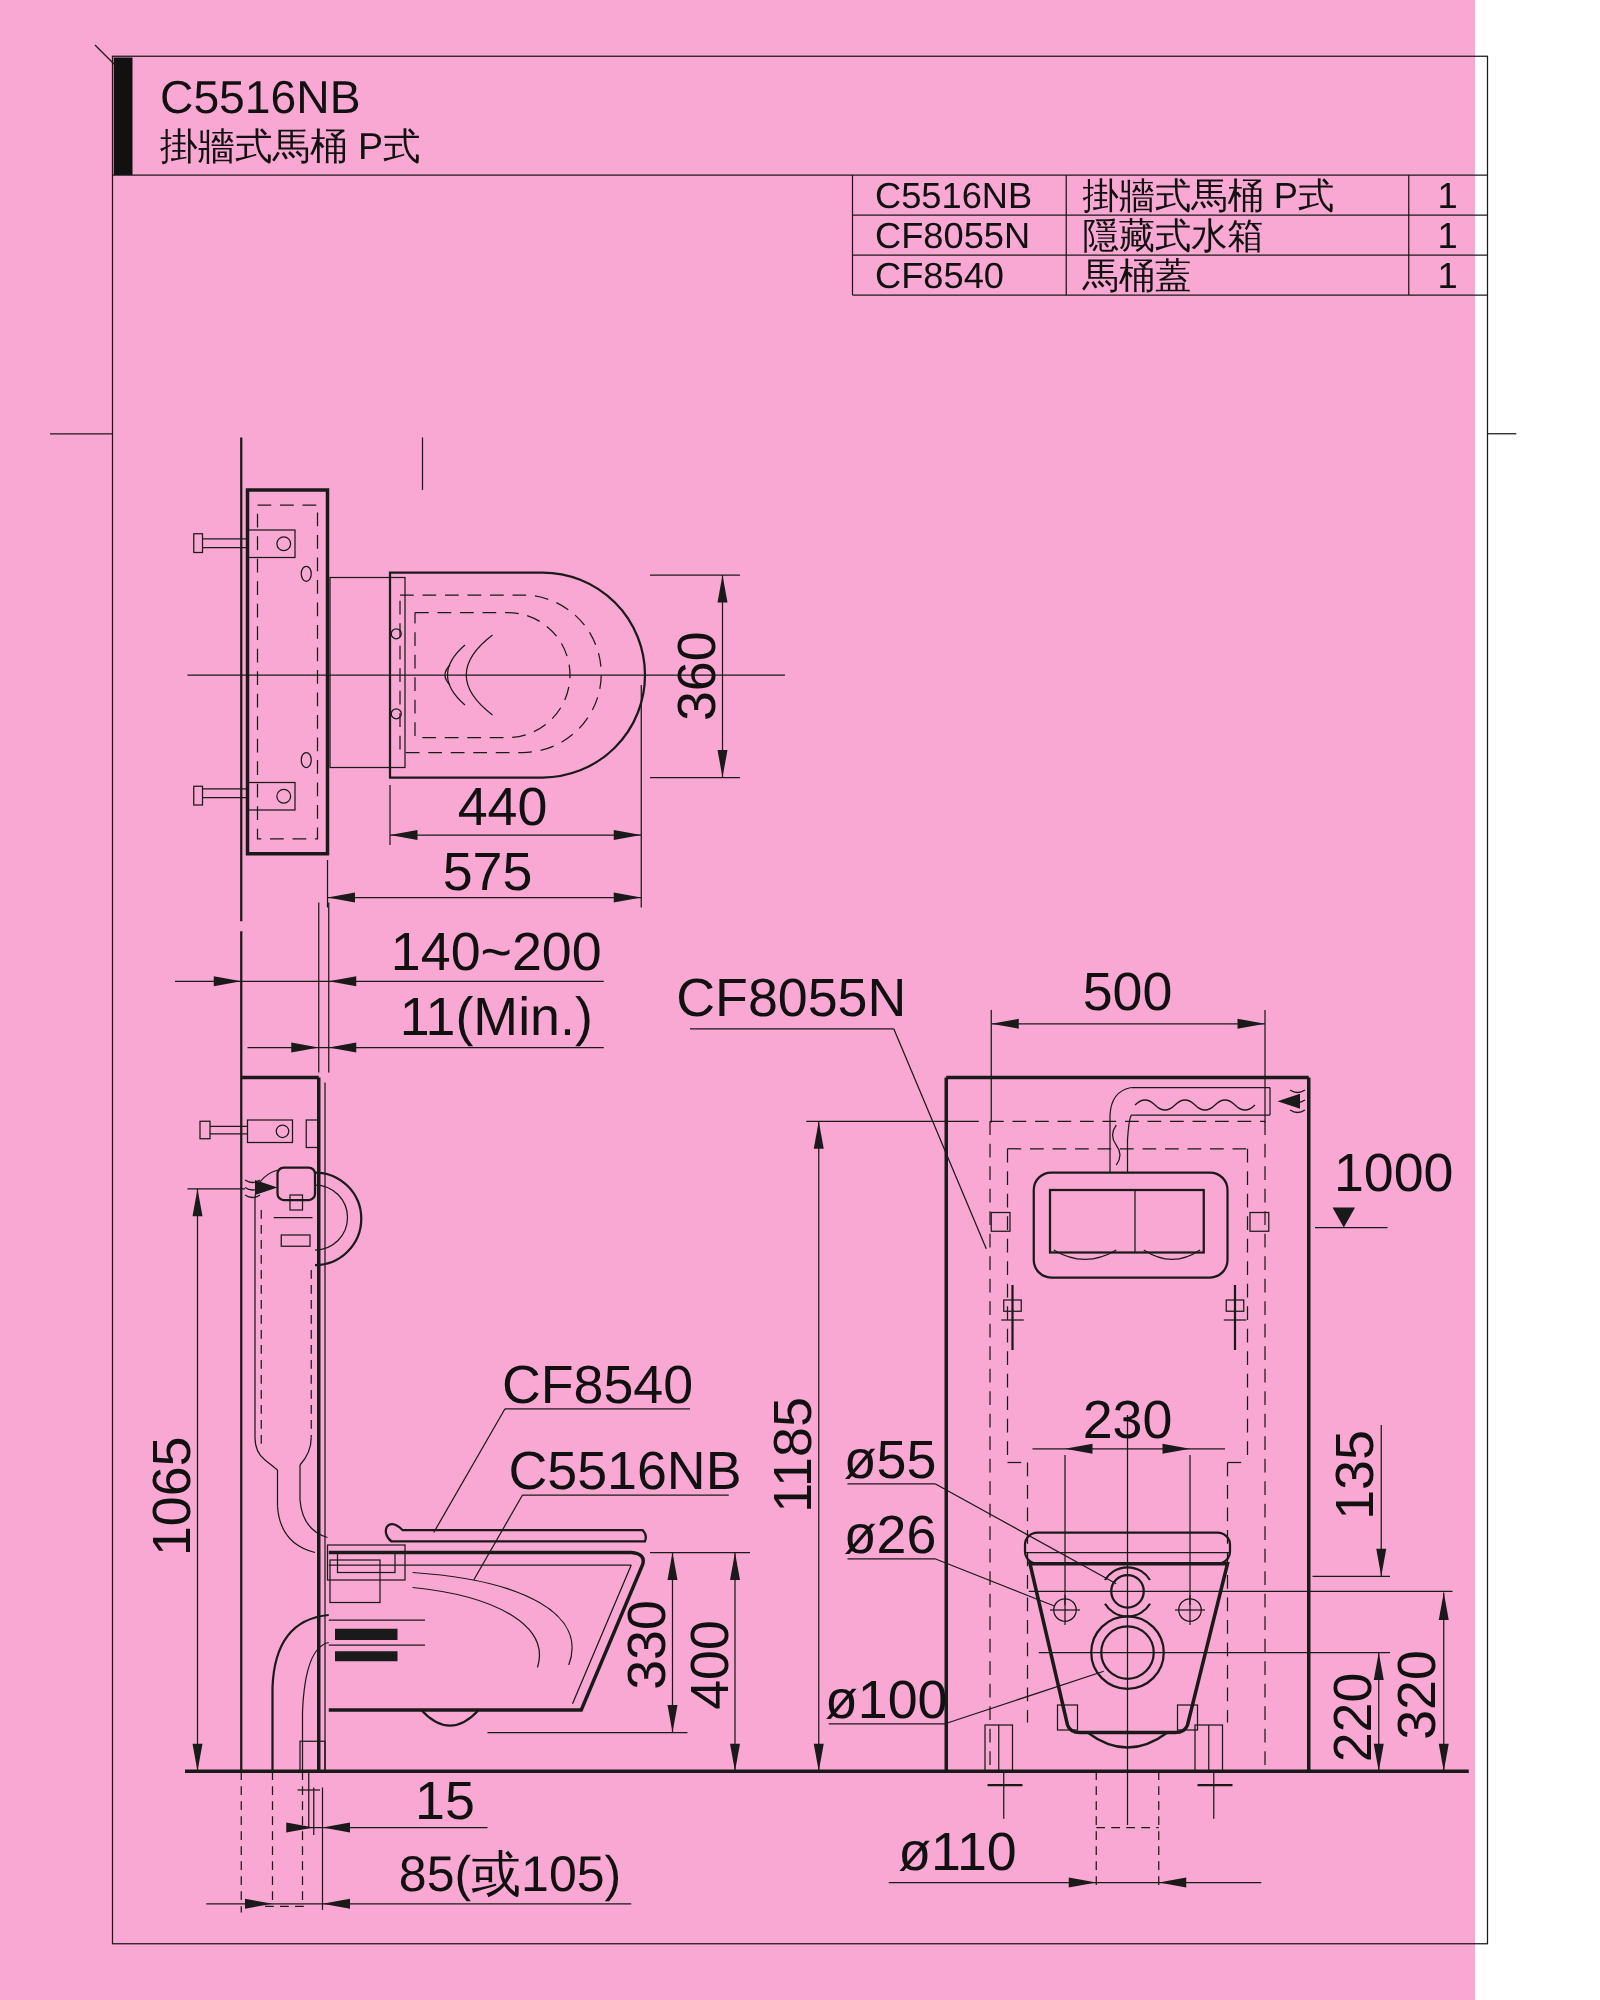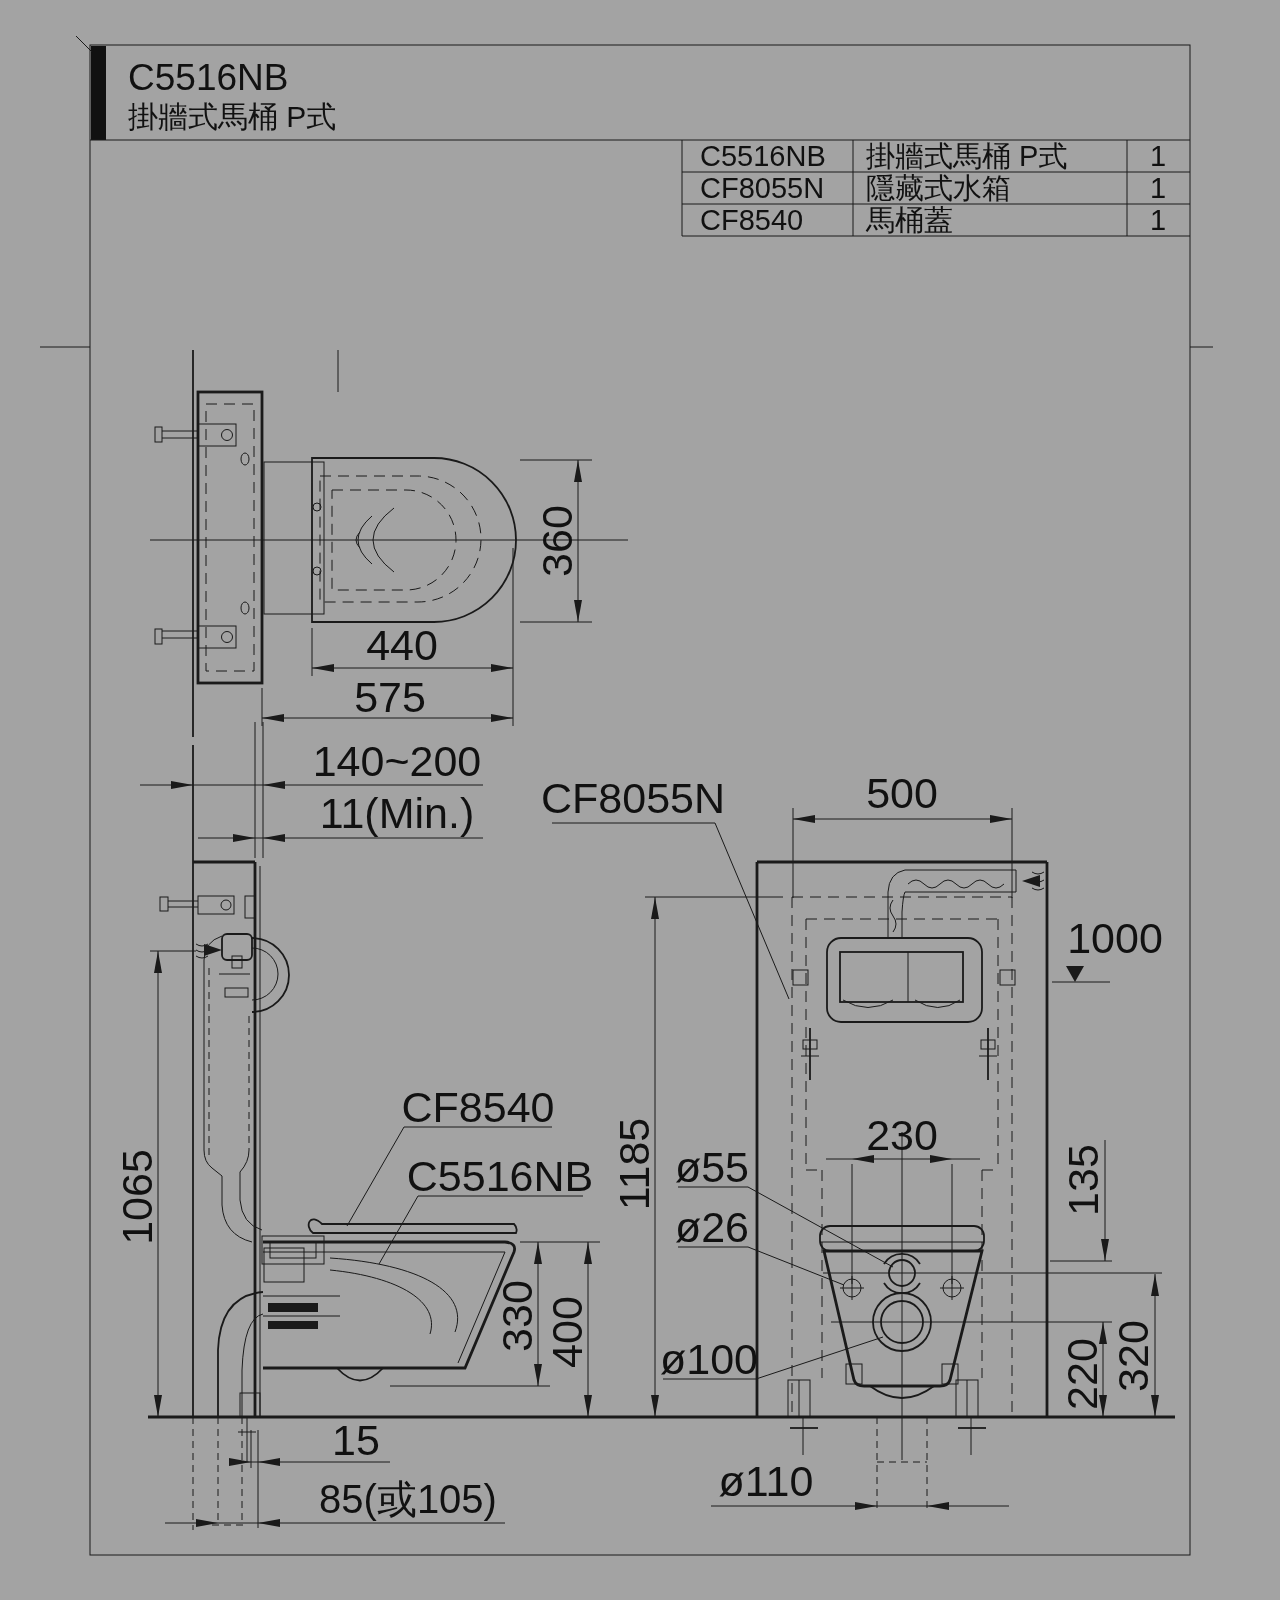--- a/index.html
+++ b/index.html
@@ -1,16 +1,16 @@
 <!DOCTYPE html>
 <html><head>
 <meta charset="utf-8">
 <style>
   html,body{margin:0;padding:0;background:#ffffff;}
-  .sheet{width:1280px;height:1600px;position:relative;background:#a3a3a3;}
+  .sheet{width:1180px;height:1600px;position:relative;background:#f9a8d4;}
   svg{display:block;}
   svg text{font-family:"Liberation Sans","DejaVu Sans",sans-serif;fill:#111;}
   .ln{stroke:#1a1a1a;fill:none;stroke-width:1;}
   .ln2{stroke:#1a1a1a;fill:none;stroke-width:1.8;}
   .ln3{stroke:#1a1a1a;fill:none;stroke-width:2.8;}
   .dash{stroke-dasharray:11 7;}
   .dash2{stroke-dasharray:7 5;}
   .arr{fill:#1a1a1a;stroke:none;}
   .dim{font-size:43px;}
   .dimcn{font-size:40px;}

